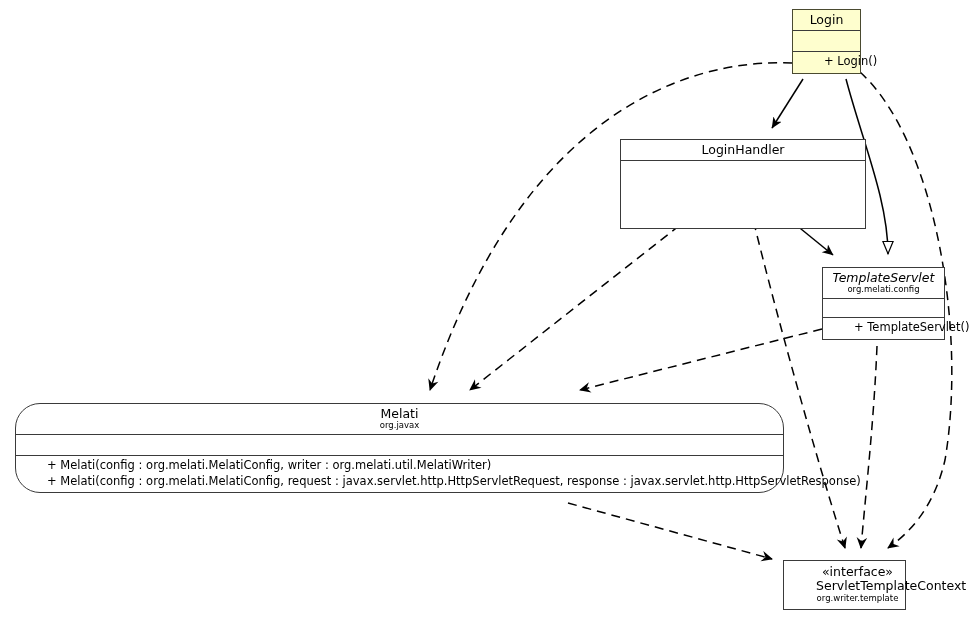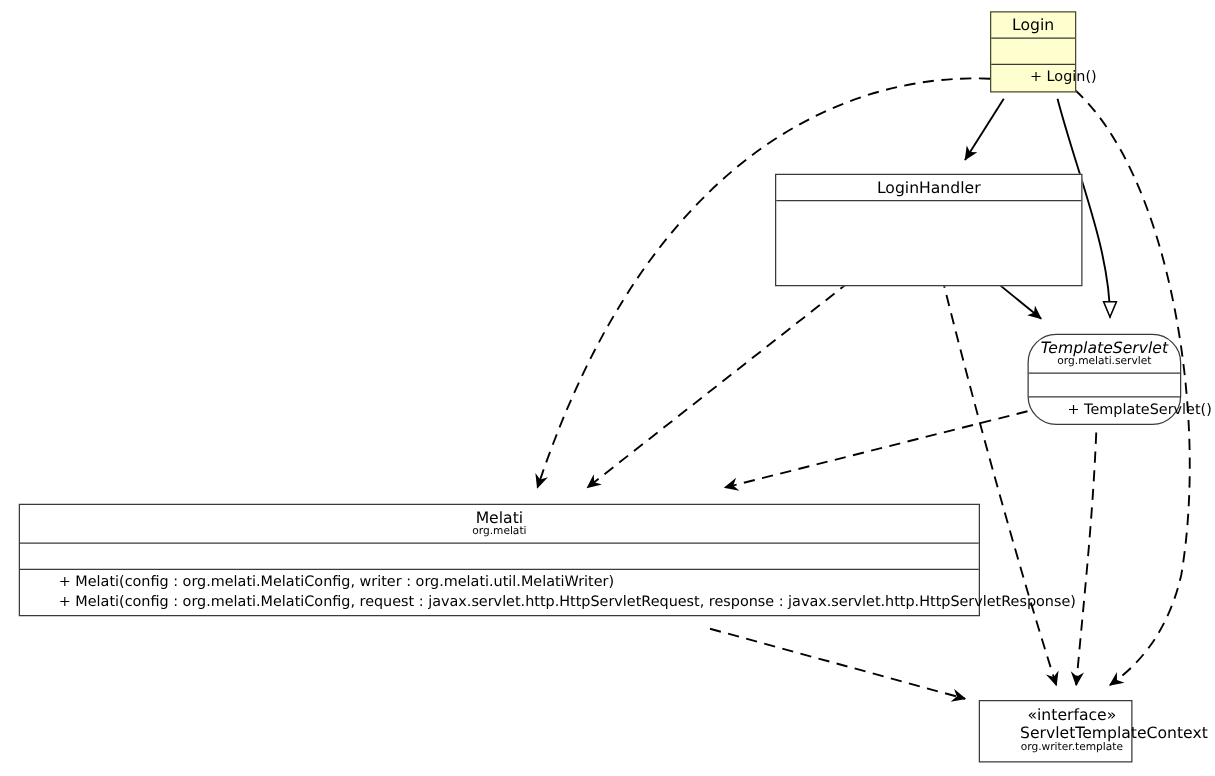--- a/index.html
+++ b/index.html
@@ -100,24 +100,24 @@
     text-align: center;
   }
 
   
   #box-login            { left: 792px; top: 9px;   width: 69px;  }
   #box-login .cmp-attrs { min-height: 21px; }
 
   #box-loginhandler     { left: 620px; top: 139px; width: 246px; gap: 45px; }
   #box-loginhandler .cmp-attrs { min-height: 22px; }
 
-  #box-templateservlet  { left: 822px; top: 267px; width: 123px; border-radius: 23px; }
+  #box-templateservlet  { left: 822px; top: 267px; width: 123px; }
   #box-templateservlet .cmp-attrs { min-height: 19px; }
 
-  #box-melati           { left: 15px;  top: 403px; width: 769px; }
+  #box-melati           { left: 15px;  top: 403px; width: 769px; border-radius: 25px; }
   #box-melati .cmp-attrs { min-height: 21px; }
 
   #box-servlettemplatecontext { left: 783px; top: 560px; width: 123px; }
   #box-servlettemplatecontext .cmp-name { padding: 4px 6px 5px 6px; }
 </style>
 </head>
 <body>
 
 <div id="diagram-canvas">
 
@@ -168,32 +168,32 @@
   <div class="uml-box" id="box-loginhandler">
     <div class="compartment cmp-name">
       <div class="cls-name">LoginHandler</div>
     </div>
     <div class="compartment cmp-attrs"></div>
   </div>
 
   <div class="uml-box" id="box-templateservlet">
     <div class="compartment cmp-name">
       <div class="cls-name abstract">TemplateServlet</div>
-      <div class="cls-pkg">org.melati.servlet</div>
+      <div class="cls-pkg">org.melati.config</div>
     </div>
     <div class="compartment cmp-attrs"></div>
     <div class="compartment cmp-ops centered">
       <div class="op-line">+ TemplateServlet()</div>
     </div>
   </div>
 
   <div class="uml-box" id="box-melati">
     <div class="compartment cmp-name">
       <div class="cls-name">Melati</div>
-      <div class="cls-pkg">org.melati</div>
+      <div class="cls-pkg">org.javax</div>
     </div>
     <div class="compartment cmp-attrs"></div>
     <div class="compartment cmp-ops">
       <div class="op-line">+ Melati(config : org.melati.MelatiConfig, writer : org.melati.util.MelatiWriter)</div>
       <div class="op-line">+ Melati(config : org.melati.MelatiConfig, request : javax.servlet.http.HttpServletRequest, response : javax.servlet.http.HttpServletResponse)</div>
     </div>
   </div>
 
   <div class="uml-box" id="box-servlettemplatecontext">
     <div class="compartment cmp-name">

